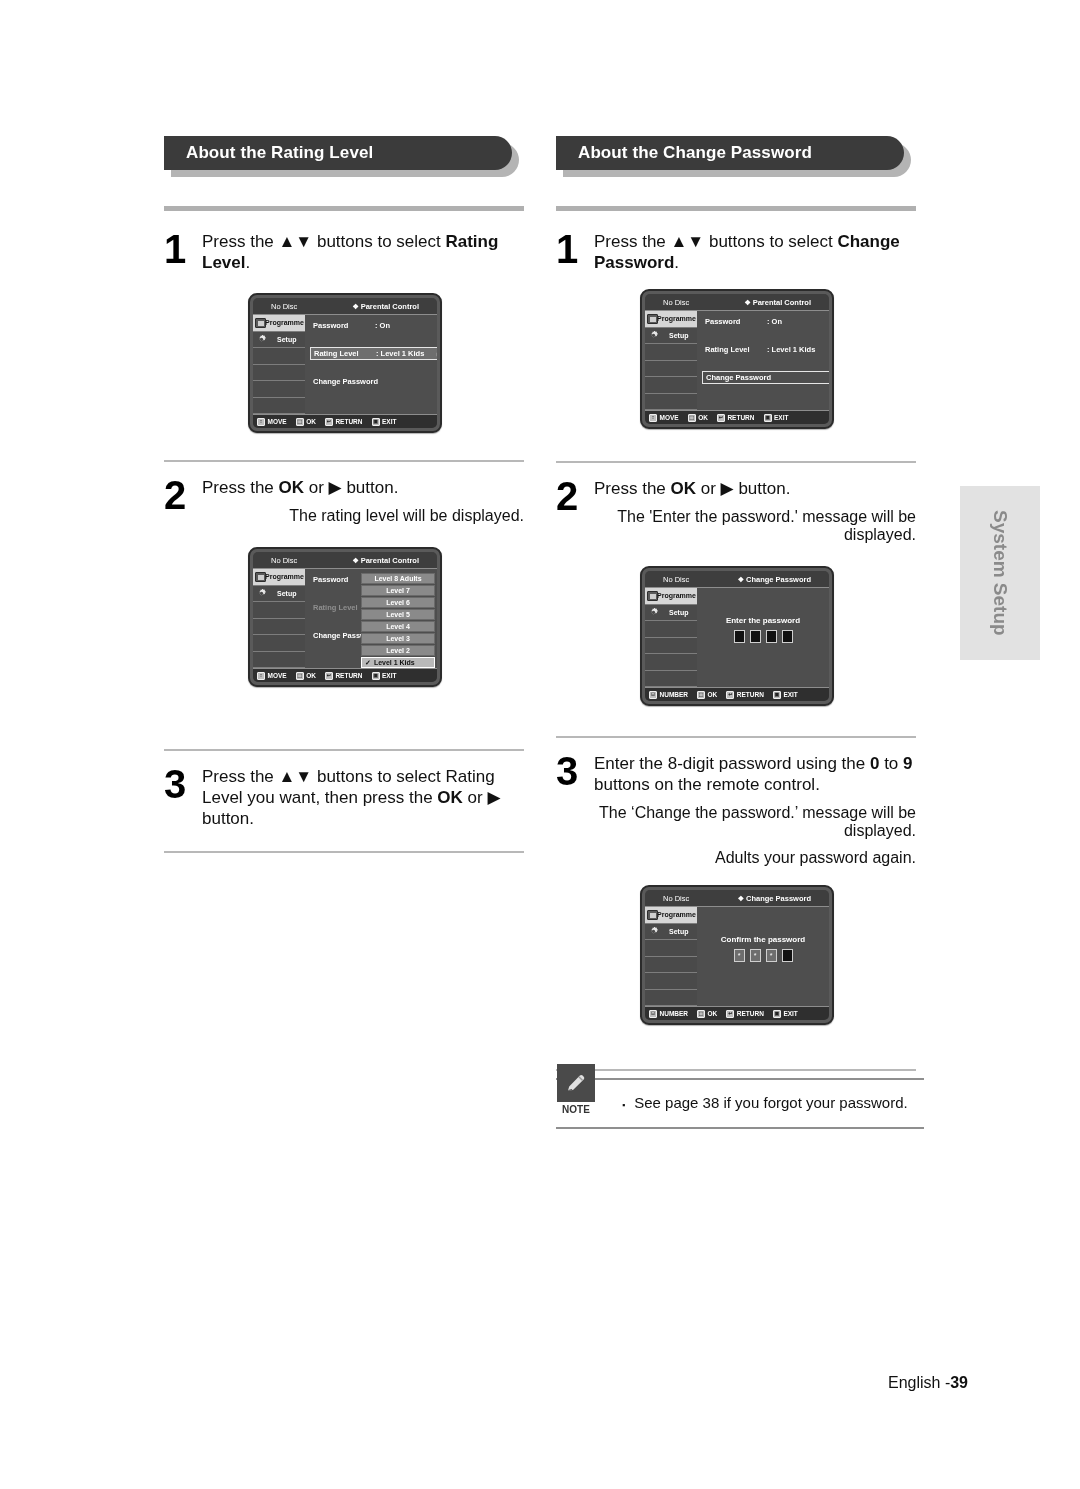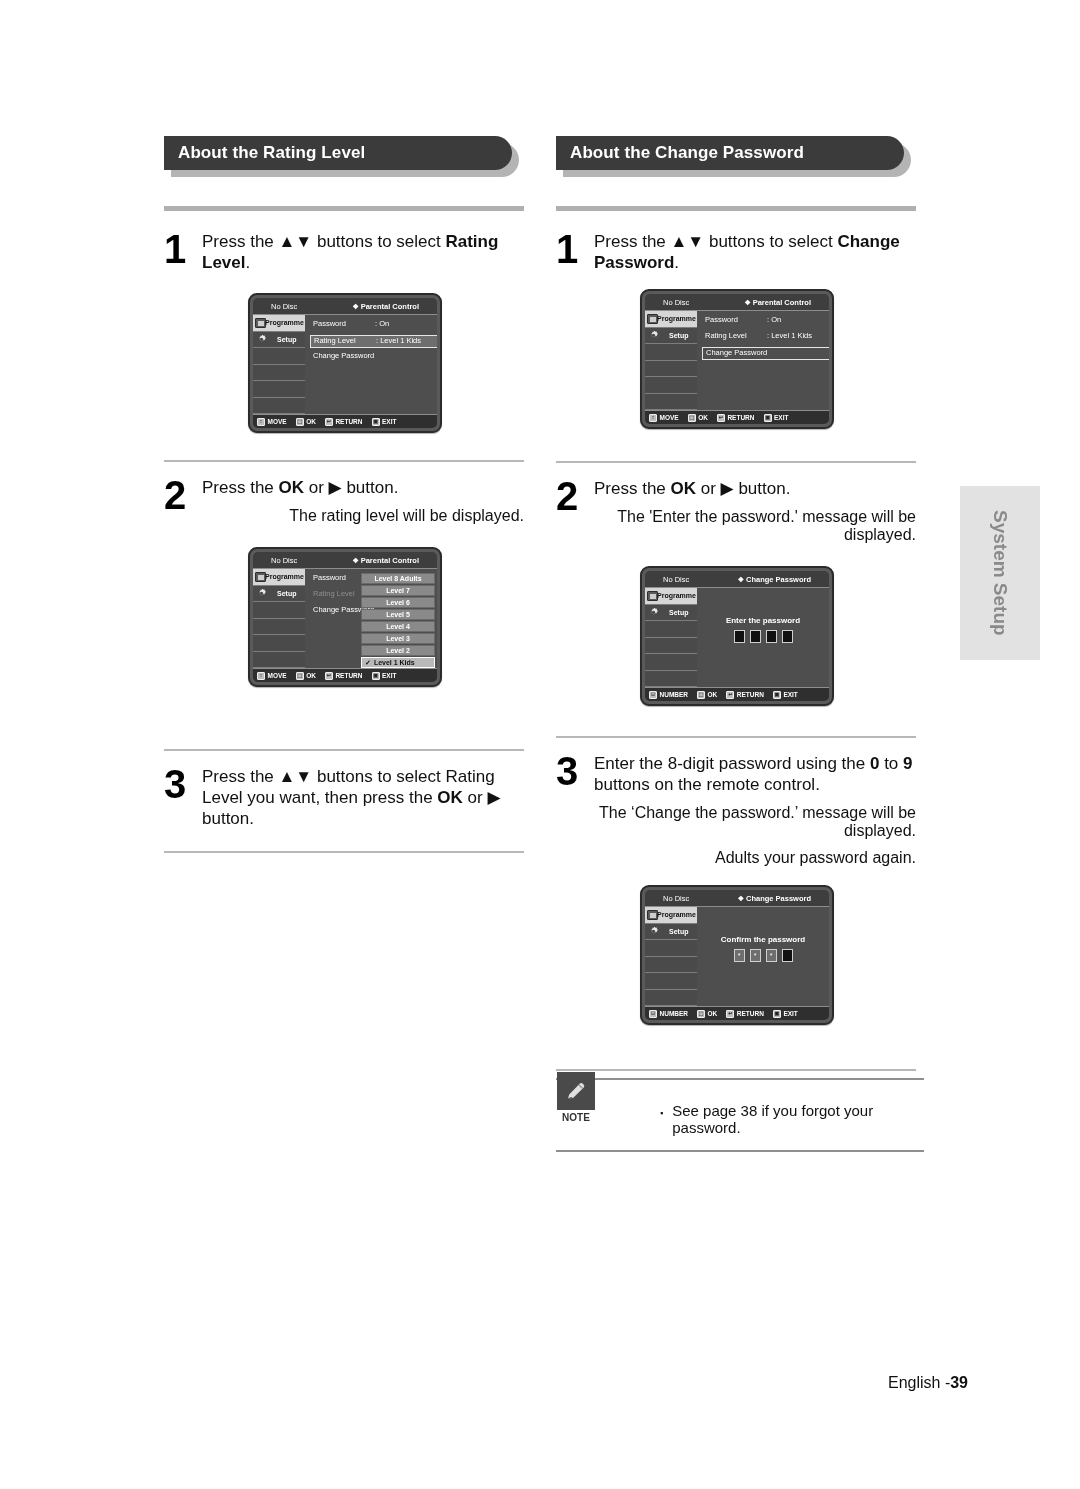--- a/index.html
+++ b/index.html
@@ -30,21 +30,21 @@
   }
   .banner {
     position:absolute; left:0; top:0;
     width:348px; height:34px;
     background:#3b3b3b;
     border-radius:0 17px 17px 0;
     display:flex; align-items:center;
   }
   .banner-title {
     color:#fff; font-size:17px; font-weight:bold;
-    padding-left:14px; letter-spacing:.1px;
+    padding-left:22px; letter-spacing:.1px;
     white-space:nowrap;
   }
 
   
   .rule-thick { height:5px; background:#b0b0b0; width:360px; }
   .rule-thin  { height:2px; background:#b8b8b8; width:360px; }
 
   
   .step { display:flex; gap:10px; }
   .step-num {
@@ -122,23 +122,23 @@
     content:""; position:absolute; left:2px; top:2px;
     width:6px; height:5px; background:#cfcfcf;
   }
   .icon-gear { width:11px; height:11px; flex:0 0 11px; display:block; }
 
   .tv-main {
     flex:1 1 auto; background:#4e4e4e;
     position:relative; padding:4px 4px 0 5px;
   }
   .menu-row {
-    display:flex; 
-    height:13px; margin-bottom:3px;
-    font-size:7.5px; color:#ffffff; font-weight:normal;
+    display:flex; align-items:center;
+    height:13px; margin-bottom:15px;
+    font-size:7.5px; color:#ffffff; font-weight:bold;
     padding:0 2px 0 3px;
   }
   .menu-row .lbl { flex:0 0 62px; }
   .menu-row .val { flex:1 1 auto; }
   .menu-row .arw { flex:0 0 8px; text-align:right; font-size:6px; }
   .menu-row.highlight {
     background:#6e6e6e;
     border:1px solid #e6e6e6;
     height:13px;
   }
@@ -211,21 +211,21 @@
   }
   .side-tab span {
     writing-mode:vertical-rl;
     font-size:19px; font-weight:bold; color:#8a8a8a;
     white-space:nowrap;
   }
 
   
   .note-block { position:absolute; left:556px; top:1078px; width:368px; }
   .note-rule { height:2px; background:#8f8f8f; }
-  .note-inner { display:flex; align-items:flex-start; padding-top:8px;gap:38px; }
+  .note-inner { display:flex; align-items:flex-start; padding-top:0; }
   .note-badge {
     width:40px; flex:0 0 40px; margin-top:-16px;
     display:flex; flex-direction:column; align-items:center;
   }
   .note-sq {
     width:38px; height:38px; background:#4a4a4a;
     display:flex; align-items:center; justify-content:center;
   }
   .note-label { font-size:10px; font-weight:bold; color:#333; margin-top:2px; }
   .note-text {

